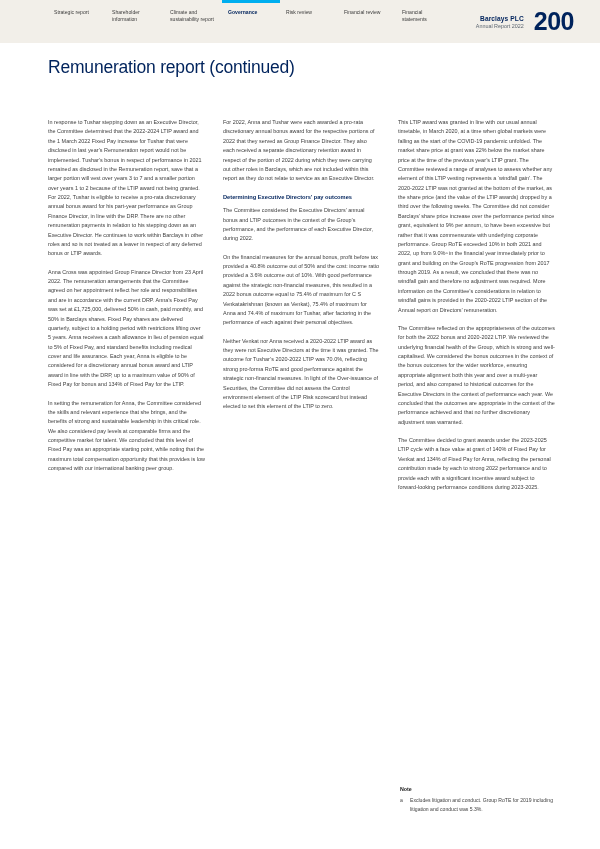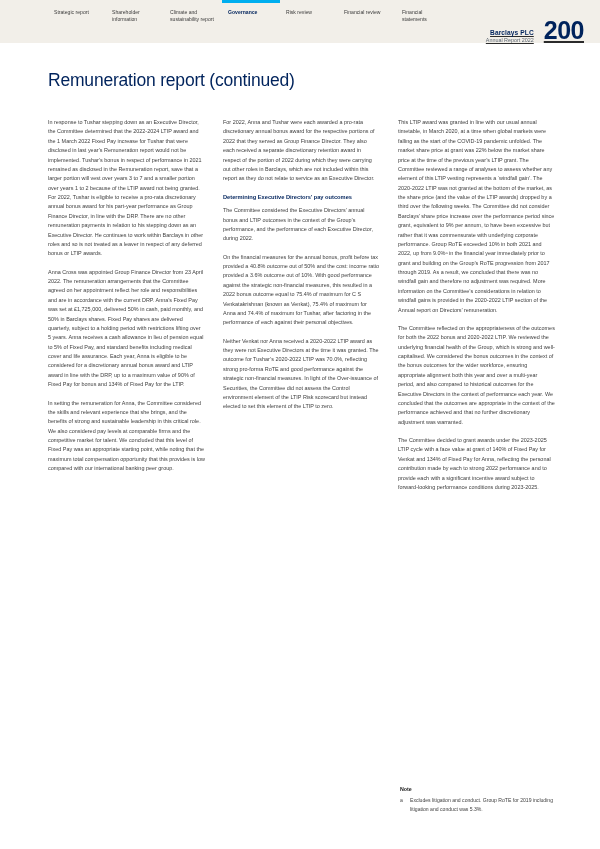--- a/index.html
+++ b/index.html
@@ -57,23 +57,22 @@
   .nav-item.active {
     font-weight: bold;
     color: #00235c;
   }
   .nav-item.active .bar {
     background: #00aeef;
   }
   .brand {
     margin-left: auto;
     display: flex;
-    align-items: flex-end;
-    padding-right: 16px;
-    text-decoration: underline;
+    align-items: center;
+    padding-right: 26px;
   }
   .brand-text {
     text-align: right;
     margin-right: 10px;
   }
   .brand-title {
     font-size: 6.6px;
     font-weight: bold;
     color: #00235c;
     letter-spacing: 0.1px;
@@ -87,21 +86,21 @@
     font-size: 25px;
     font-weight: bold;
     color: #00235c;
     line-height: 1;
     letter-spacing: -0.5px;
   }
 
   
   .title {
     position: absolute;
-    top: 70px;
+    top: 57px;
     left: 48px;
     font-size: 17.5px;
     color: #00235c;
     letter-spacing: -0.2px;
   }
 
   
   .columns {
     position: absolute;
     top: 118px;

